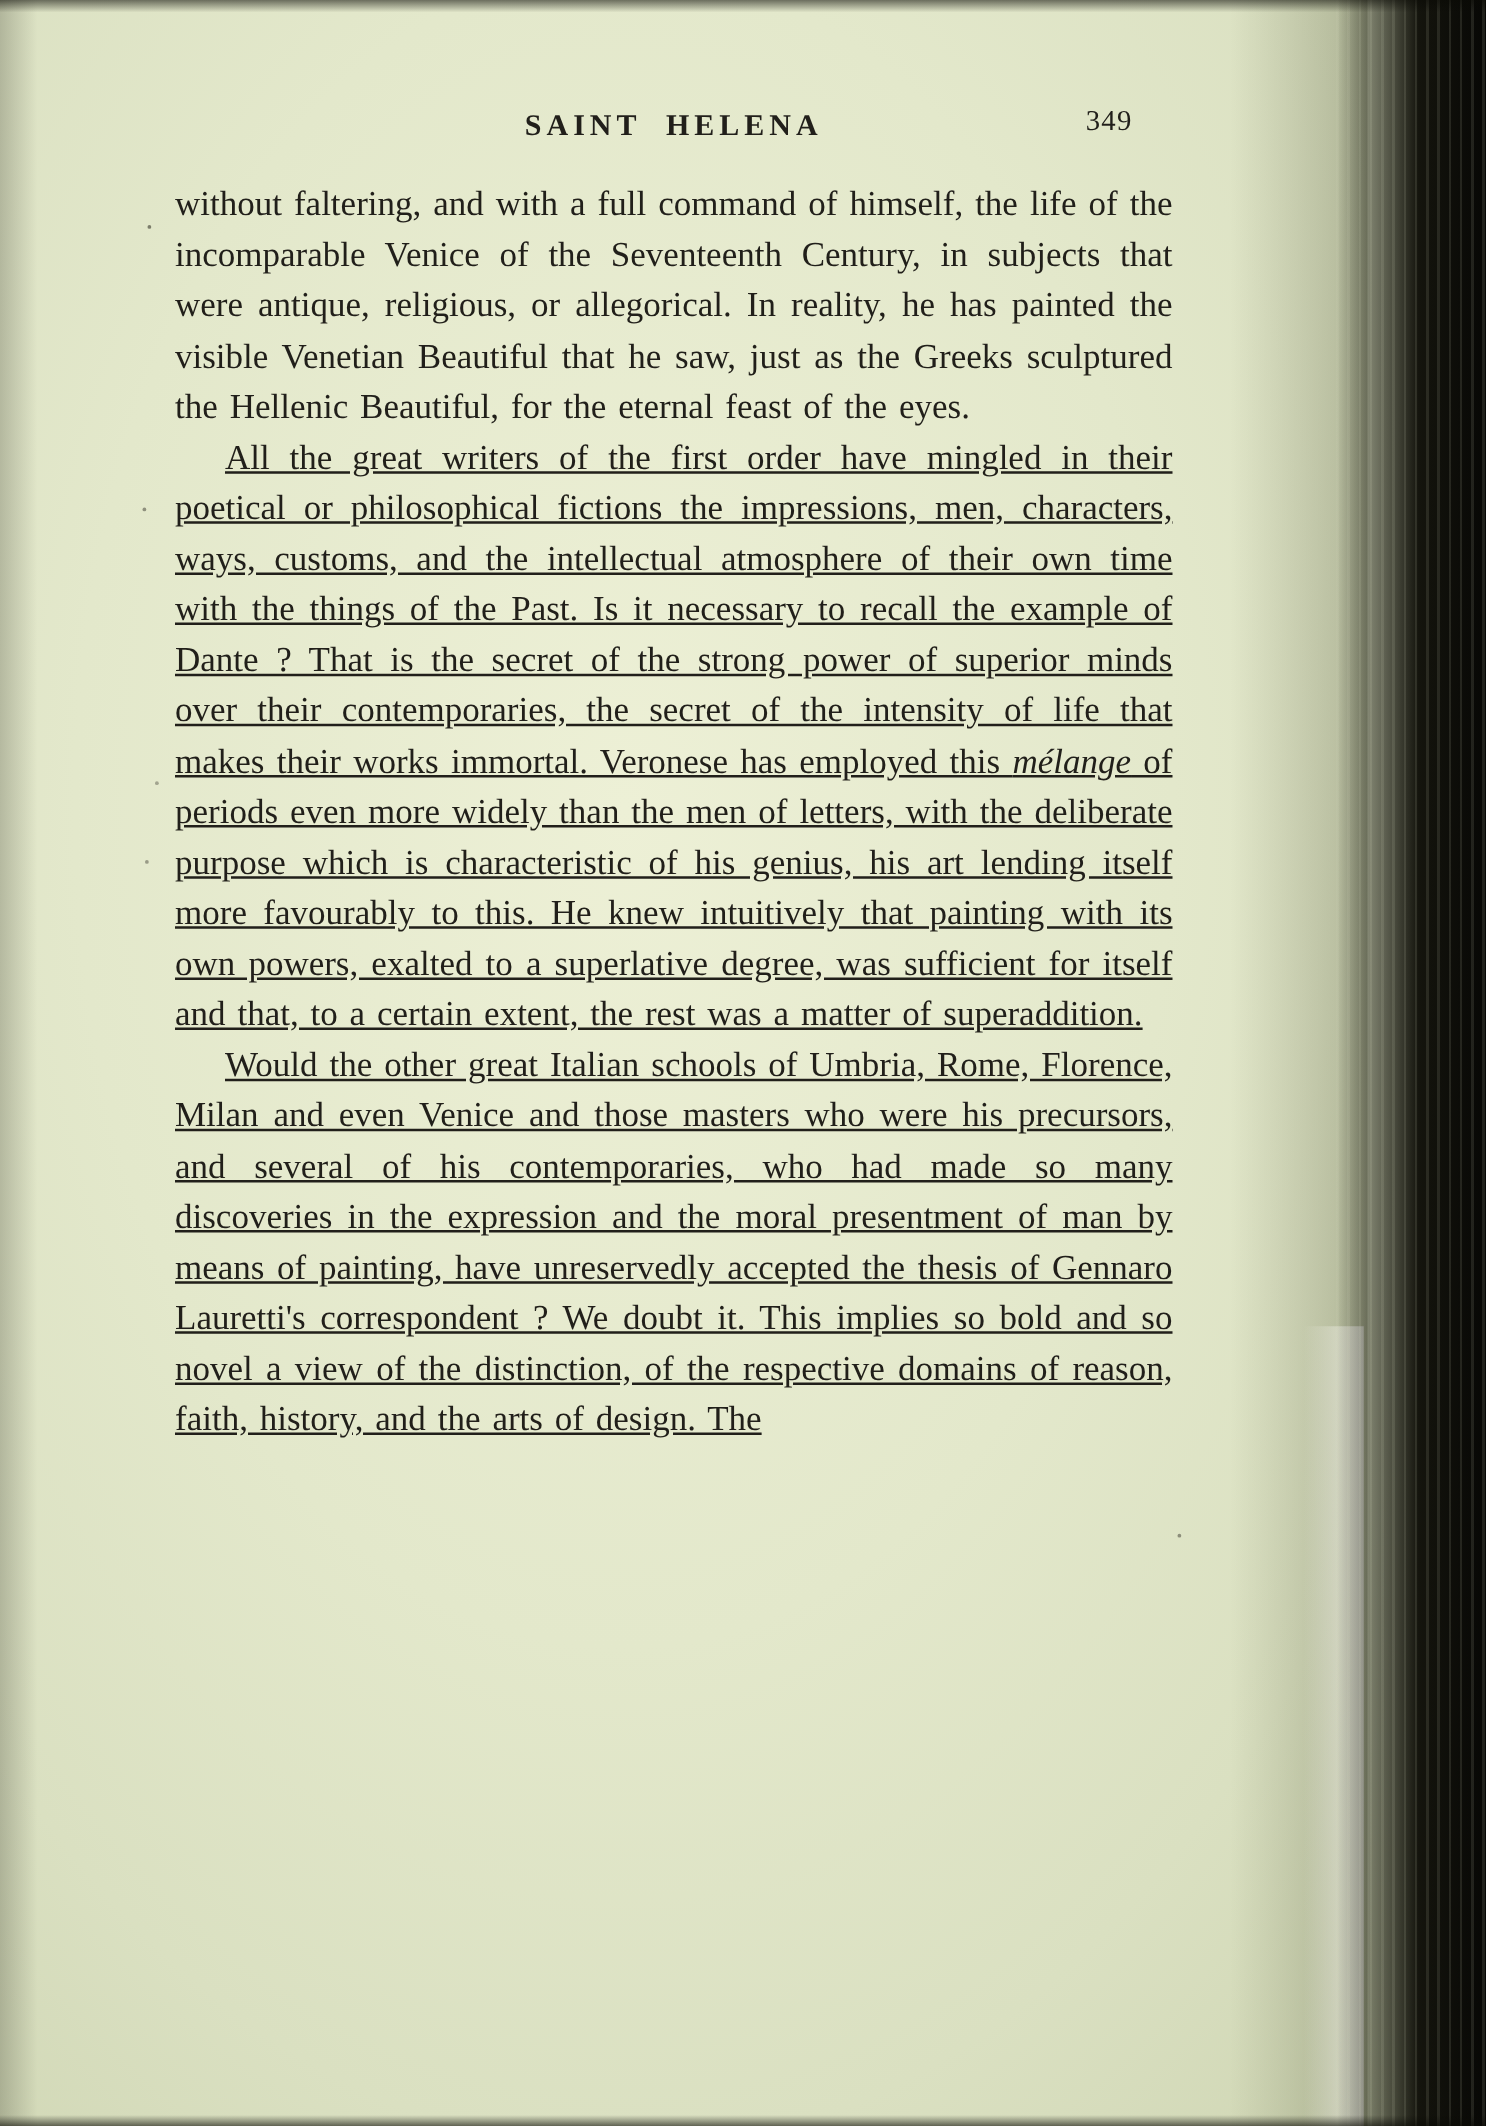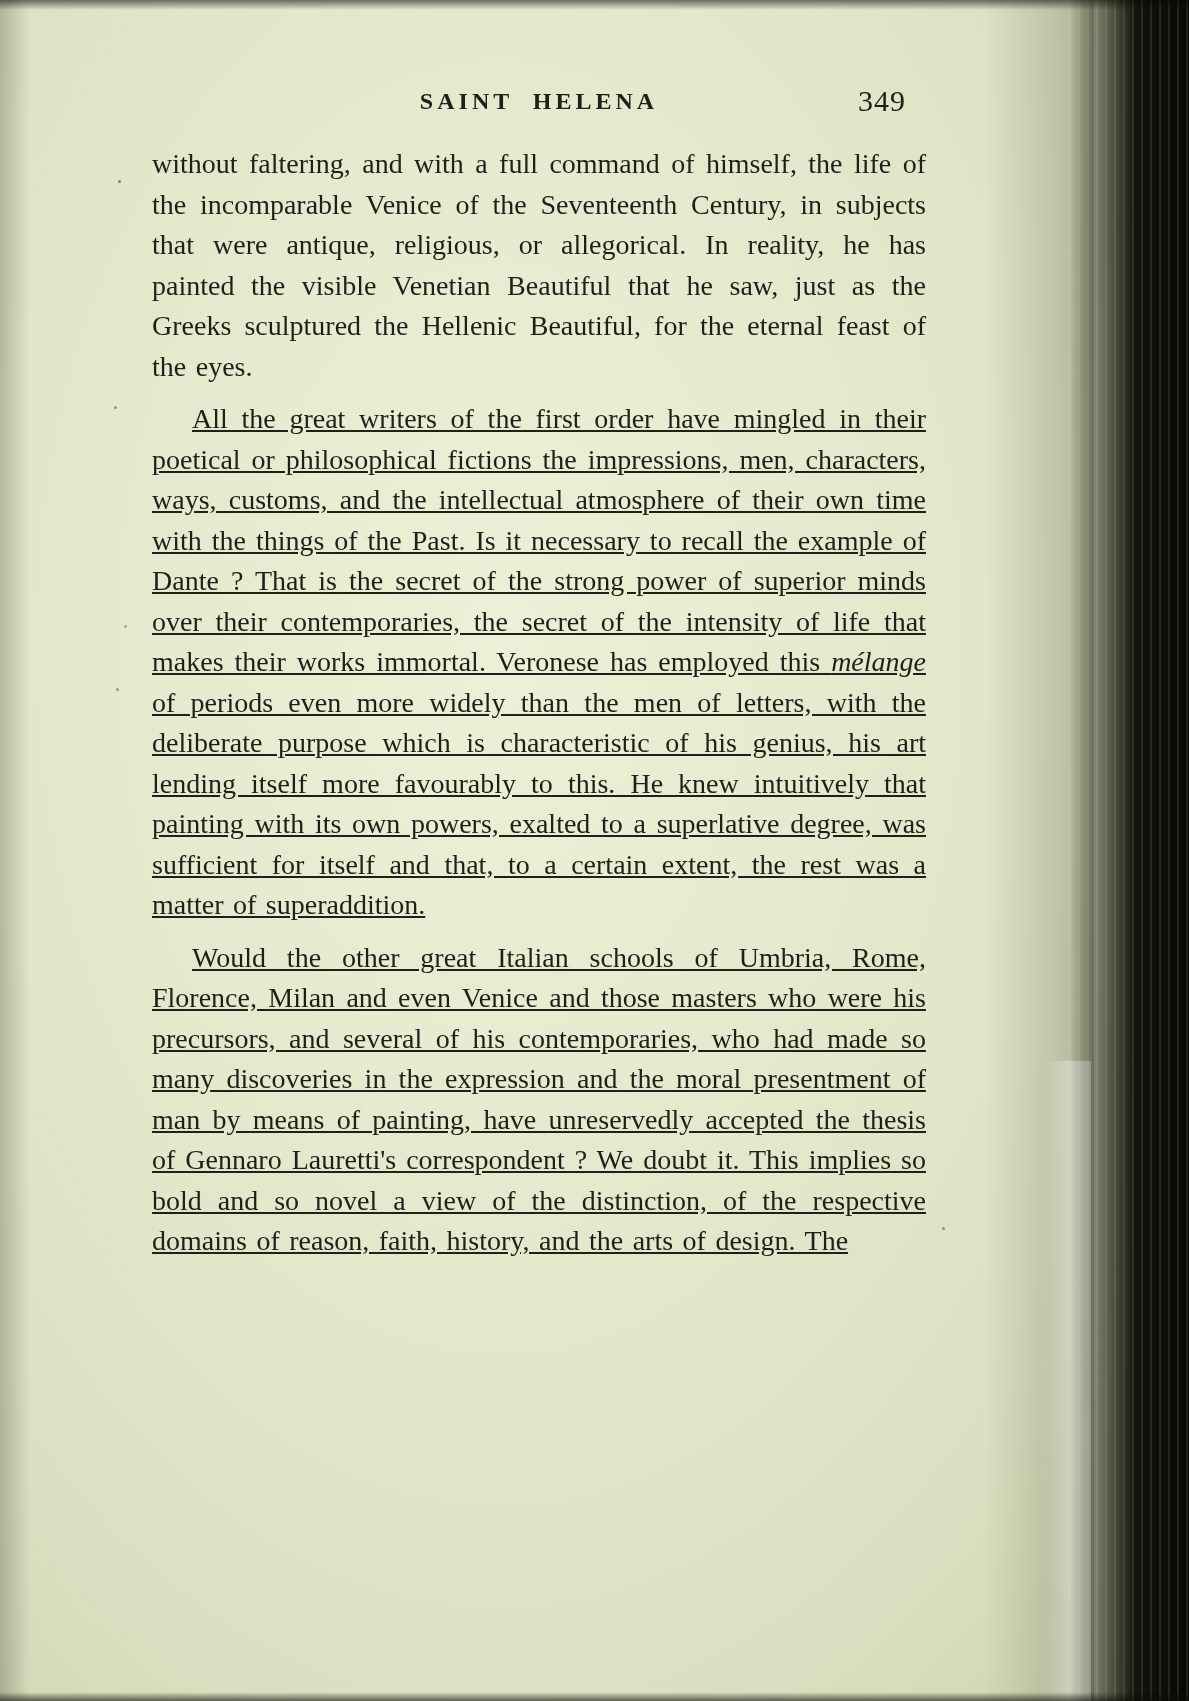--- a/index.html
+++ b/index.html
@@ -133,28 +133,28 @@
     font-size: 24px;
     letter-spacing: 4px;
     word-spacing: 10px;
     color: var(--ink, #211f1a);
   }
 
   .page-number {
     position: absolute;
     right: 32px;
     top: -4px;
-    font-size: 30px;
+    font-size: 23px;
     letter-spacing: 1px;
     color: var(--ink, #211f1a);
     margin-left: 31px;
   }
 
   .body-text p.para {
-    margin: 12px;
+    margin: 0;
     font-size: 28px;
     line-height: 40.5px;
     text-align: justify;
     word-spacing: 2.5px;
   }
 
   .body-text p.para.indent {
     text-indent: 40px;
     text-decoration: underline;
   }

